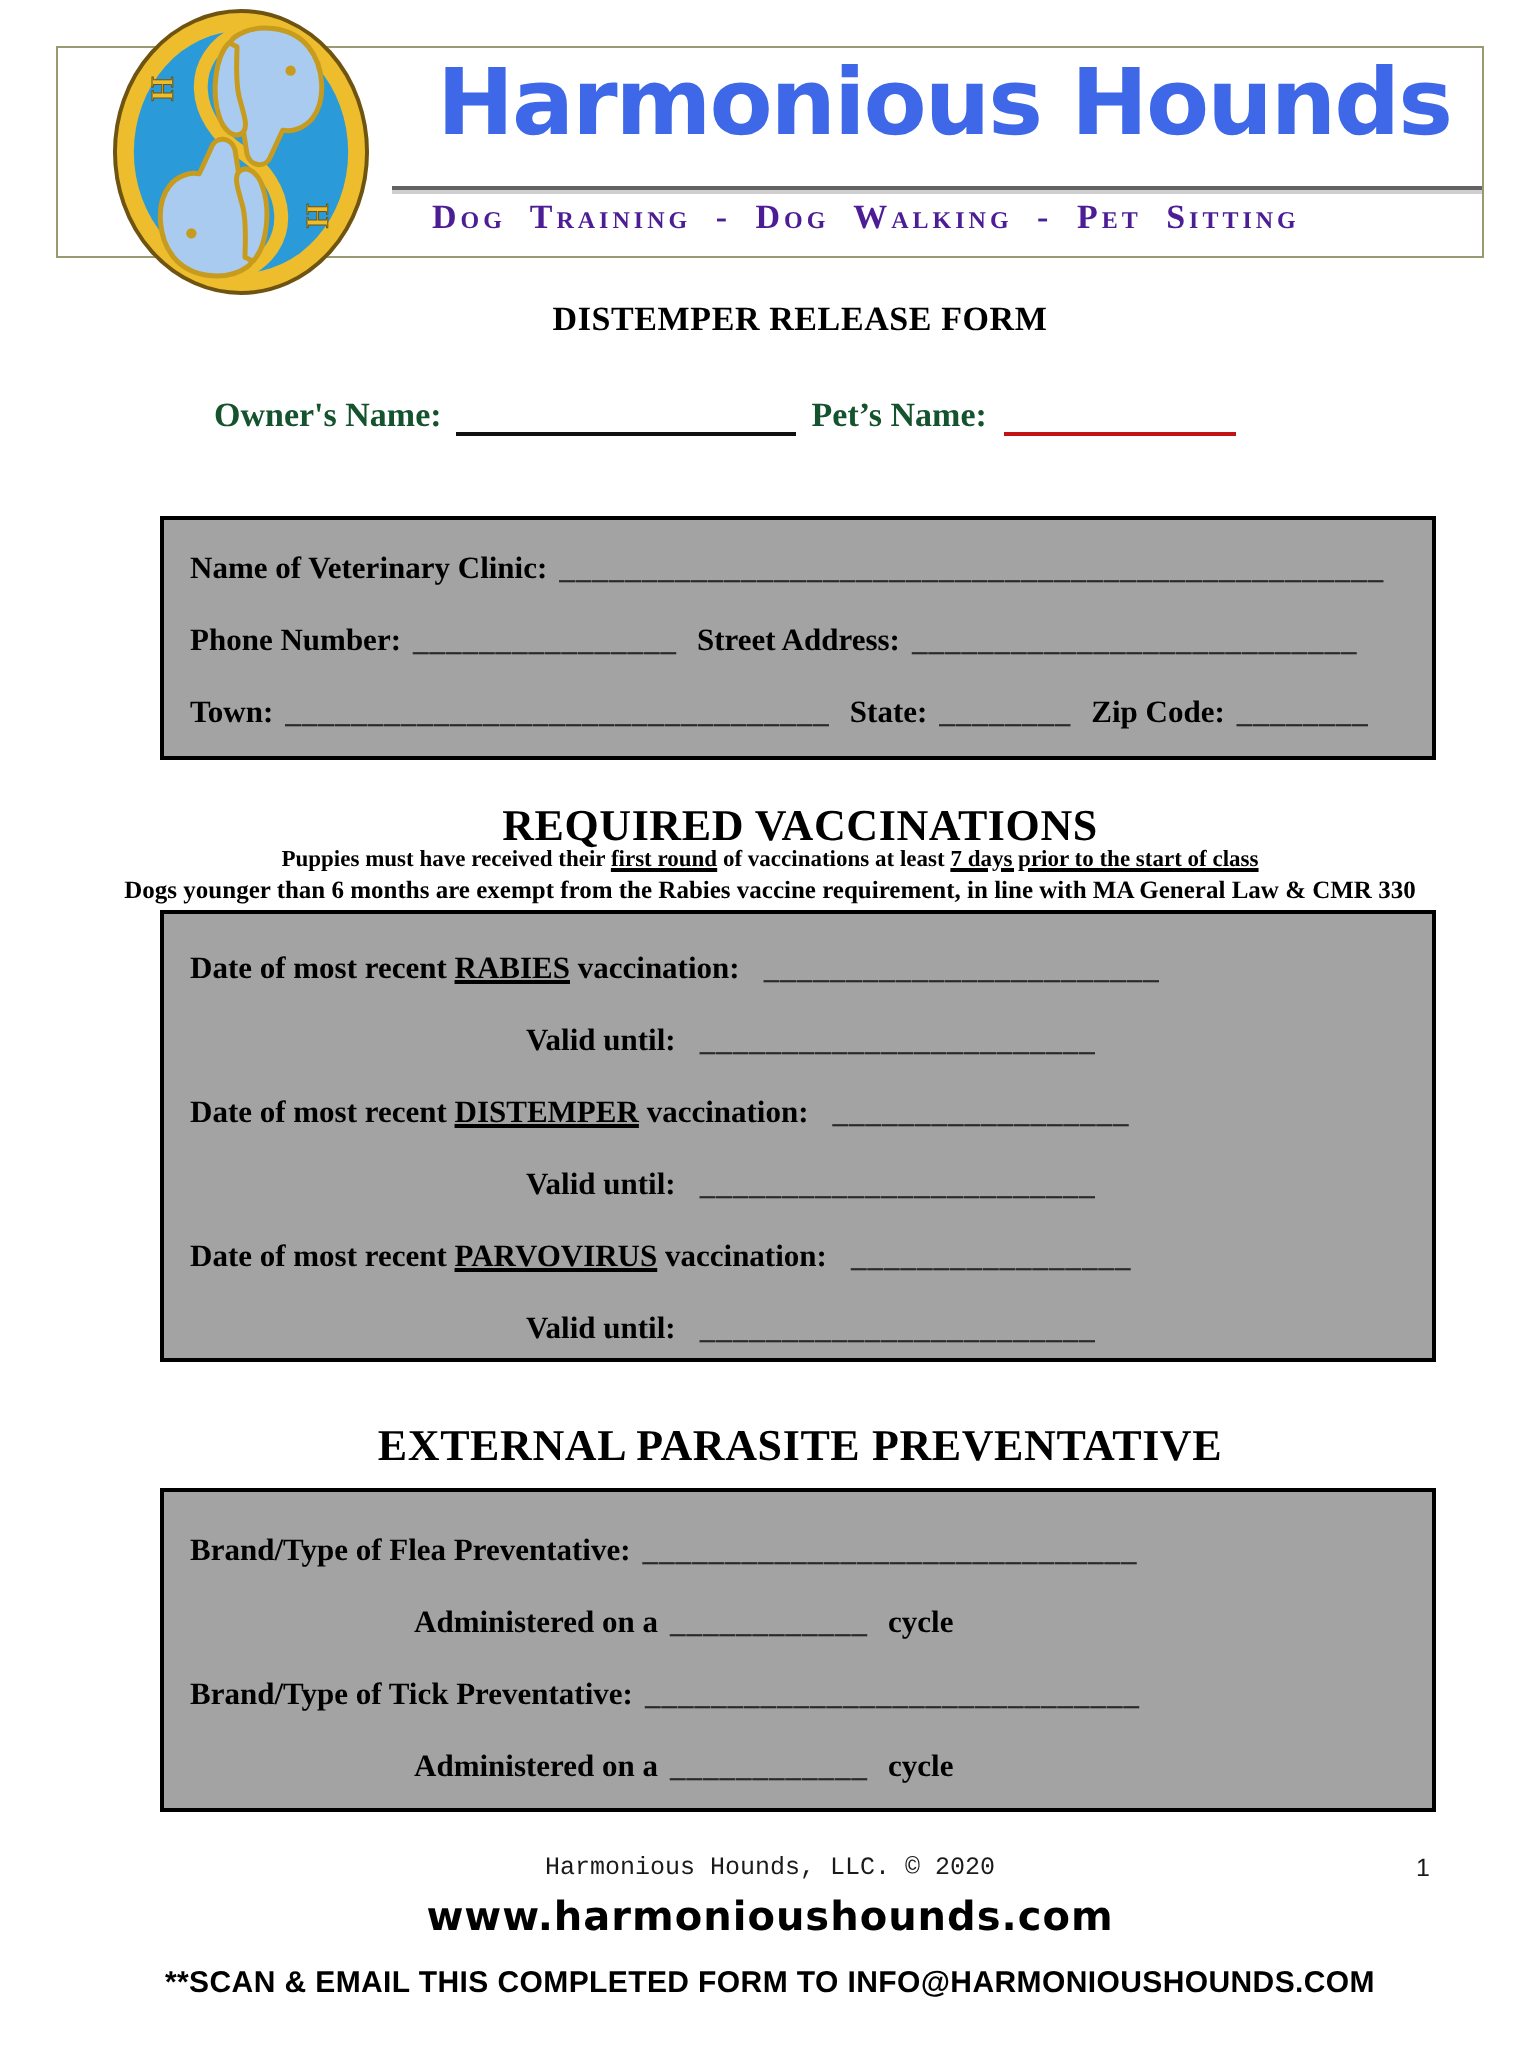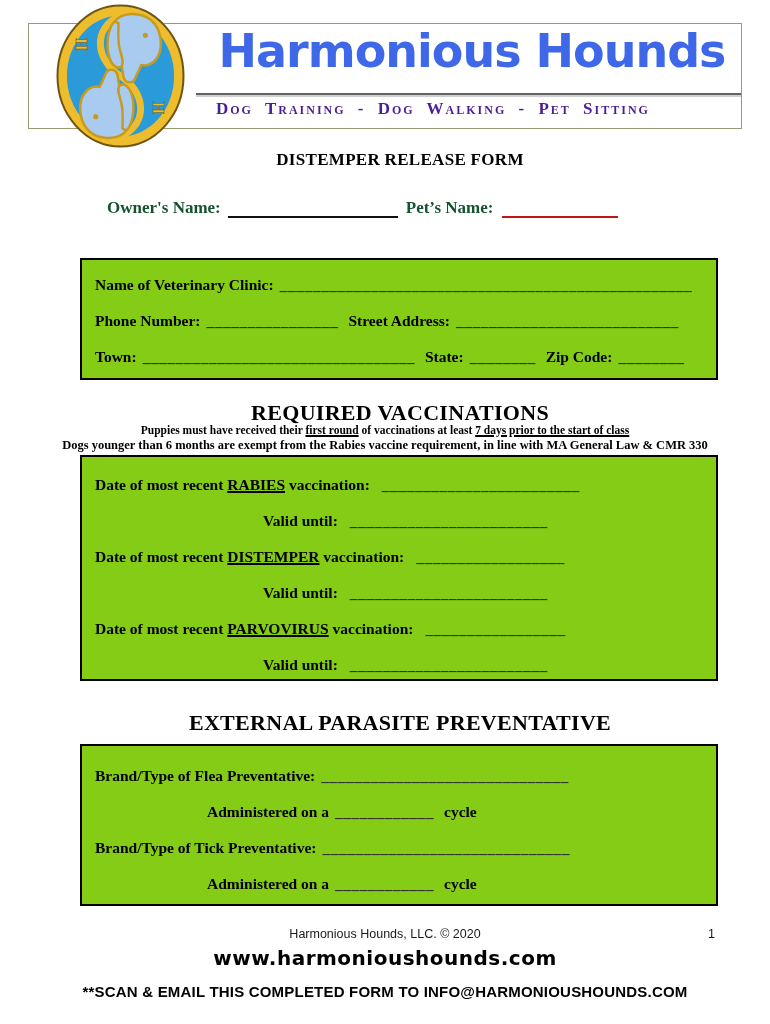--- a/index.html
+++ b/index.html
@@ -27,21 +27,21 @@
               font-weight:bold;font-size:17px;letter-spacing:0.3px;}
 
   .names{position:absolute;left:107px;top:198px;font-weight:bold;font-size:17px;color:#14532d;
          white-space:nowrap;}
   .wline{display:inline-block;height:17px;border-bottom:2px solid #111;vertical-align:bottom;}
   .wline.red{border-bottom-color:#c11414;}
   .owner-line{width:170px;margin:0 8px 0 7px;}
   .pet-line{width:116px;margin-left:9px;}
 
   
-  .fbox{position:absolute;left:80px;width:608px;border:2px solid #000;background:#84cc16;
+  .fbox{position:absolute;left:80px;width:608px;border:2px solid #000;background:#a3a3a3;
         padding:0 13px;font-weight:bold;font-size:15.5px;}
   .fbox .row{line-height:21px;white-space:nowrap;}
   .blank{color:#2b2b2b;letter-spacing:0.5px;}
   .gap{margin-left:6px;}
   .gap2{margin-left:12px;}
   .mid{margin-left:10px;text-align:center;}
   .kw{text-decoration:underline;text-decoration-thickness:1.5px;}
 
   .clinic-box{top:258px;height:118px;}
   .clinic-box .row{margin-top:15px;}
@@ -55,21 +55,21 @@
   .vacc-box .row:first-child{margin-top:17px;}
   .valid-row{margin-left:168px;}
 
   .ext-heading{top:710px;}
   .parasite-box{top:744px;height:158px;}
   .parasite-box .row{margin-top:15px;}
   .parasite-box .row:first-child{margin-top:19px;}
   .admin-row{margin-left:112px;}
 
   
-  .copyright{top:927px;font-family:Liberation Sans, sans-serif;font-size:12.5px;color:#1a1a1a;}
+  .copyright{top:927px;font-family:Liberation Mono, monospace;font-size:12.5px;color:#1a1a1a;}
   .pagenum{position:absolute;top:927px;right:55px;font-family:"Liberation Sans",sans-serif;
            font-size:12.5px;color:#1a1a1a;}
   .website{top:946px;font-family:"DejaVu Sans",sans-serif;font-weight:600;font-size:20px;
            letter-spacing:0.5px;color:#000;}
   .scan-note{top:983px;font-family:Liberation Sans, sans-serif;font-weight:bold;
              font-size:15px;letter-spacing:0.2px;color:#000;}
 </style>
 </head>
 <body>
 

